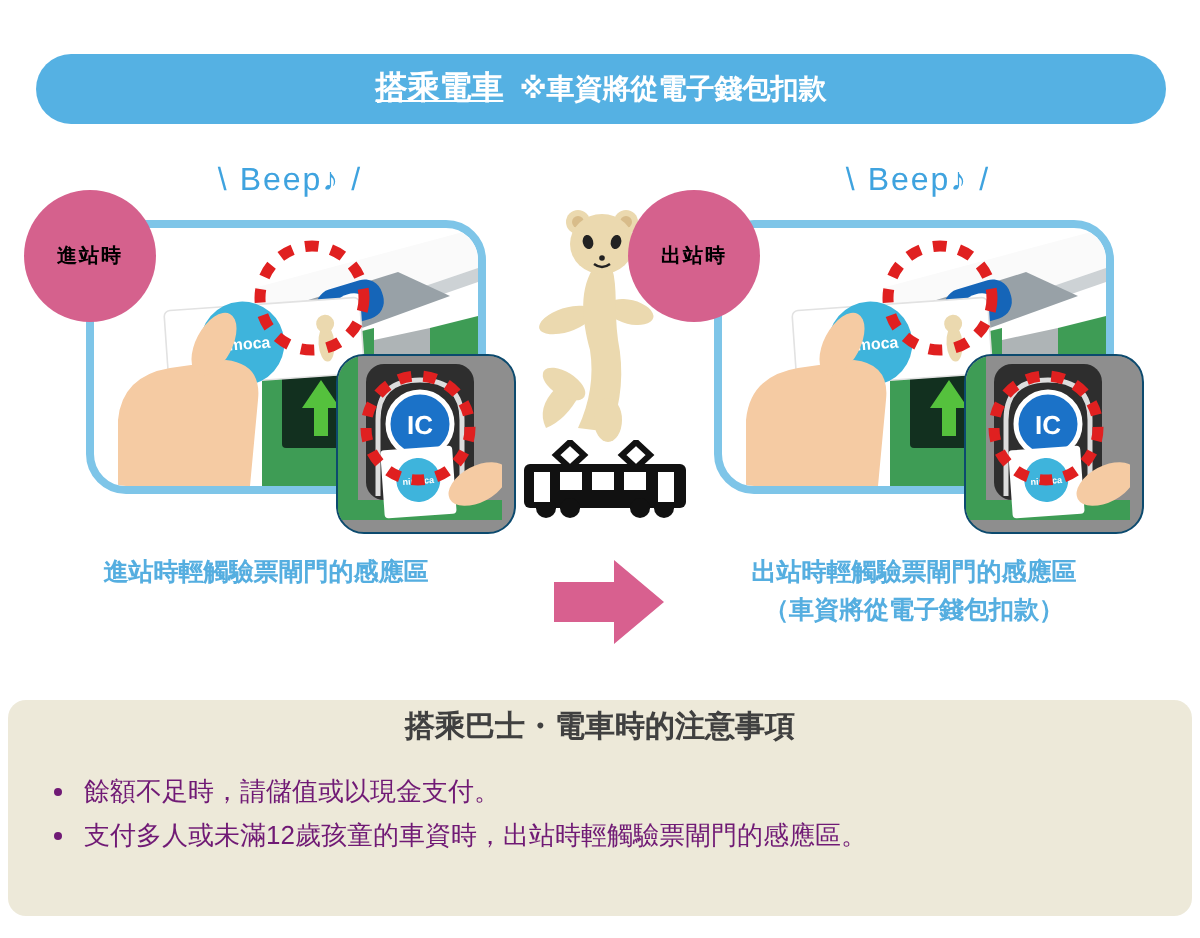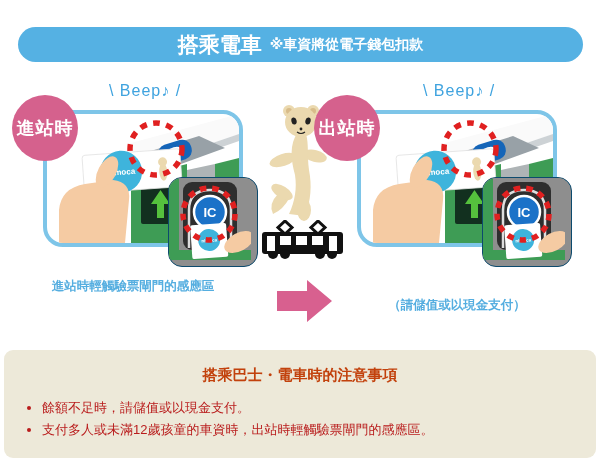--- a/index.html
+++ b/index.html
@@ -4,46 +4,46 @@
 <style>
   * { margin:0; padding:0; box-sizing:border-box; }
   html,body { width:600px; height:469px; background:#ffffff; overflow:hidden;
     font-family:"Liberation Sans","DejaVu Sans",sans-serif; }
   .abs { position:absolute; }
 
   
   .banner { left:18px; top:27px; width:565px; height:35px; background:#55B1E3;
     border-radius:18px; display:flex; align-items:center; justify-content:center;
     color:#fff; white-space:nowrap; }
-  .banner .t1 { font-size:21px; font-weight:bold; }
+  .banner .t1 { font-size:16px; font-weight:bold;text-decoration:underline; }
   .banner .t2 { font-size:14px; font-weight:bold; margin-left:8px; }
 
   
   .beep { top:82px; width:160px; text-align:center; color:#3FA3DF;
     font-size:16px; font-weight:normal; letter-spacing:1px; }
 
   
   .panel { top:110px; width:200px; height:137px; background:#fff;
     border:4px solid #7EC5E8; border-radius:20px; overflow:hidden; }
   .badge { top:95px; width:66px; height:66px; background:#D5618D; border-radius:50%;
-    display:flex; align-items:center; justify-content:center; color:#ffffff;
-    font-size:18px; font-weight:bold; letter-spacing:1px; z-index:5; }
+    display:flex; align-items:center; justify-content:center; color:#000000;
+    font-size:10px; font-weight:bold; letter-spacing:1px; z-index:5; }
   .inset { top:177px; width:90px; height:90px; border:1px solid #0c4a6e;
     border-radius:14px; background:#8E8E8E; overflow:hidden; z-index:4; }
 
   
   .caption { top:277px; width:220px; text-align:center; color:#55AEE0;
     font-size:12.5px; font-weight:bold; line-height:19px; }
 
   
   .notebox { left:4px; top:350px; width:592px; height:108px; background:#EDE9D9;
     border-radius:9px; }
-  .notebox .ntitle { text-align:center; padding-top:16px; color:#c2410c;
+  .notebox .ntitle { text-align:center; padding-top:4px; color:#404040;
     font-size:15px; font-weight:bold; }
-  .notebox ul { margin:12px 0 0 38px; color:#b91c1c; font-size:13px; }
+  .notebox ul { margin:12px 0 0 38px; color:#701a75; font-size:13px; }
   .notebox li { line-height:22px; }
 
   svg { display:block; }
 </style>
 </head>
 <body>
 
 <div class="abs banner">
   <span class="t1">搭乘電車</span>
   <span class="t2">※車資將從電子錢包扣款</span>
@@ -155,22 +155,22 @@
       <rect x="22" y="46" width="36" height="34" rx="2" fill="#FFFFFF"></rect>
       <circle cx="40" cy="62" r="11" fill="#3EB4DC"></circle>
       <text x="40" y="64" text-anchor="middle" font-size="4.5" font-weight="bold" fill="#fff">nimoca</text>
     </g>
     <ellipse cx="70" cy="64" rx="16" ry="9" fill="#F5CBA3" transform="rotate(-28 70 64)"></ellipse>
     <circle cx="40" cy="36" r="26" fill="none" stroke="#E02020" stroke-width="5.5" stroke-dasharray="6.5 6"></circle>
   </svg>
 </div>
 
 <div class="abs caption" style="left:347px;">
-  <br>
-  <span>（請儲值或以現金支付）</span>
+  <span>出站時輕觸驗票閘門的感應區</span><br>
+  <span>（車資將從電子錢包扣款）</span>
 </div>
 
 <div class="abs" style="left:268px; top:100px;">
   <svg width="62" height="122" viewBox="0 0 62 122">
     <path d="M10,94 Q0,104 5,114 Q15,110 22,97 Z" fill="#EBD9AF"></path>
     <ellipse cx="15" cy="60" rx="14" ry="6" fill="#EBD9AF" transform="rotate(-18 15 60)"></ellipse>
     <ellipse cx="47" cy="56" rx="12" ry="6" fill="#EBD9AF" transform="rotate(14 47 56)"></ellipse>
     <ellipse cx="14" cy="92" rx="12" ry="6" fill="#EBD9AF" transform="rotate(32 14 92)"></ellipse>
     <path d="M30,32 C21,44 23,60 27,75 C29,88 27,101 21,114 L37,116 C43,101 44,85 41,70 C39,55 41,44 38,34 Z" fill="#EBD9AF"></path>
     <ellipse cx="36" cy="110" rx="7" ry="11" fill="#EBD9AF"></ellipse>

